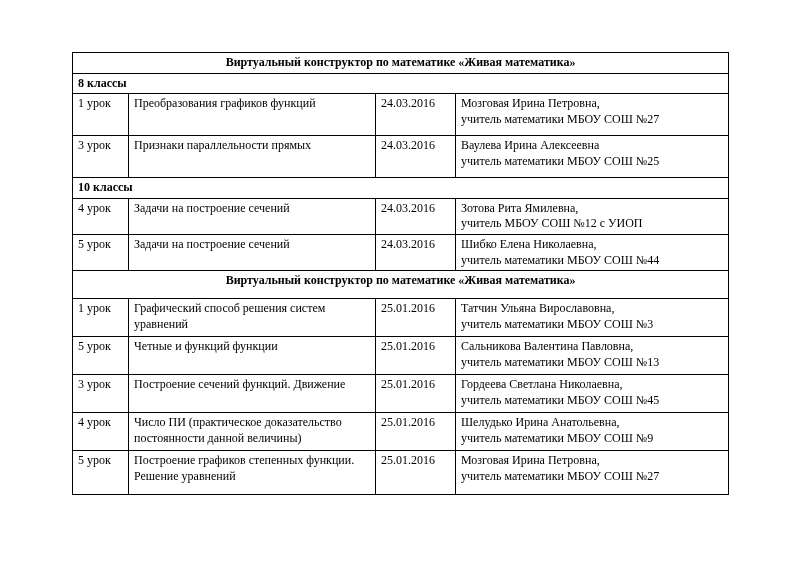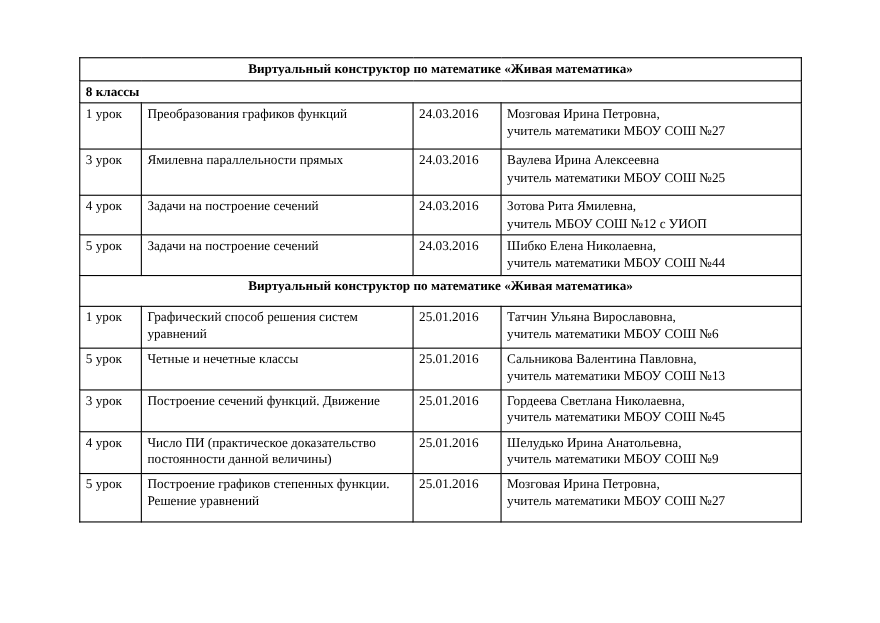--- a/index.html
+++ b/index.html
@@ -79,26 +79,29 @@
       <tr class="h42">
         <td>1 урок</td>
         <td>Преобразования графиков функций</td>
         <td>24.03.2016</td>
         <td>Мозговая Ирина Петровна,
 учитель математики МБОУ СОШ №27</td>
       </tr>
 
       <tr class="h42">
         <td>3 урок</td>
-        <td>Ямилевна параллельности прямых</td>
+        <td>Признаки параллельности прямых</td>
         <td>24.03.2016</td>
         <td>Ваулева Ирина Алексеевна
 учитель математики МБОУ СОШ №25</td>
       </tr>
 
+      <tr class="h17">
+        <td colspan="4" class="section-cell">10 классы</td>
+      </tr>
 
       <tr class="h34">
         <td>4 урок</td>
         <td>Задачи на построение сечений</td>
         <td>24.03.2016</td>
         <td>Зотова Рита Ямилевна,
 учитель МБОУ СОШ №12 с УИОП</td>
       </tr>
 
       <tr class="h34">
@@ -113,26 +116,26 @@
         <td colspan="4" class="title-cell">Виртуальный конструктор по математике «Живая математика»</td>
       </tr>
 
 
       <tr class="h38">
         <td>1 урок</td>
         <td>Графический способ решения систем
 уравнений</td>
         <td>25.01.2016</td>
         <td>Татчин Ульяна Вирославовна,
-учитель математики МБОУ СОШ №6</td>
+учитель математики МБОУ СОШ №3</td>
       </tr>
 
       <tr class="h38">
         <td>5 урок</td>
-        <td>Четные и нечетные классы</td>
+        <td>Четные и функций функции</td>
         <td>25.01.2016</td>
         <td>Сальникова Валентина Павловна,
 учитель математики МБОУ СОШ №13</td>
       </tr>
 
       <tr class="h38">
         <td>3 урок</td>
         <td>Построение сечений функций. Движение</td>
         <td>25.01.2016</td>
         <td>Гордеева Светлана Николаевна,

